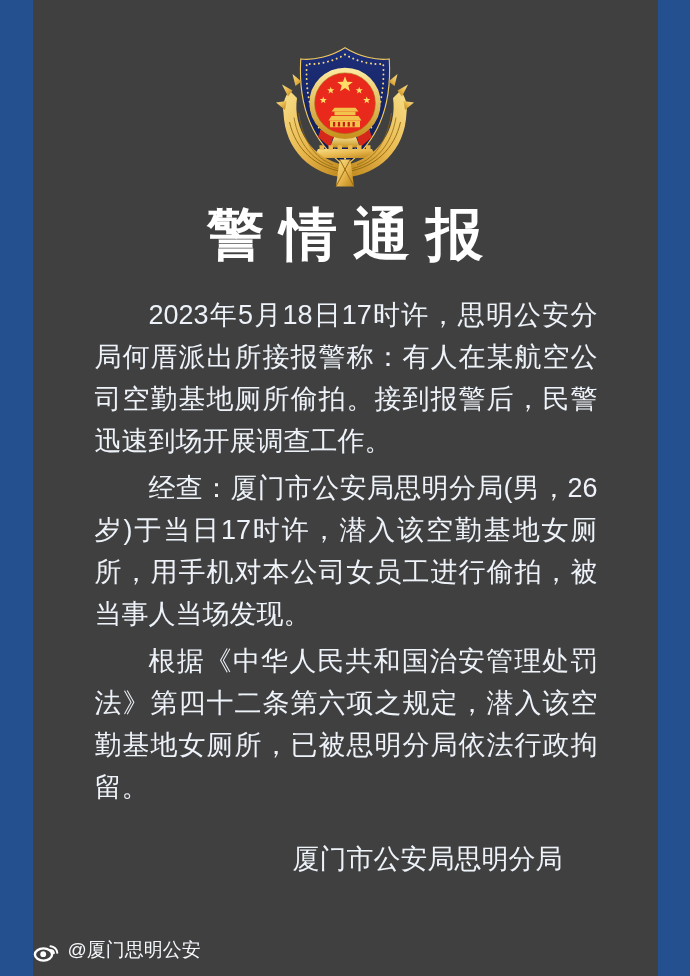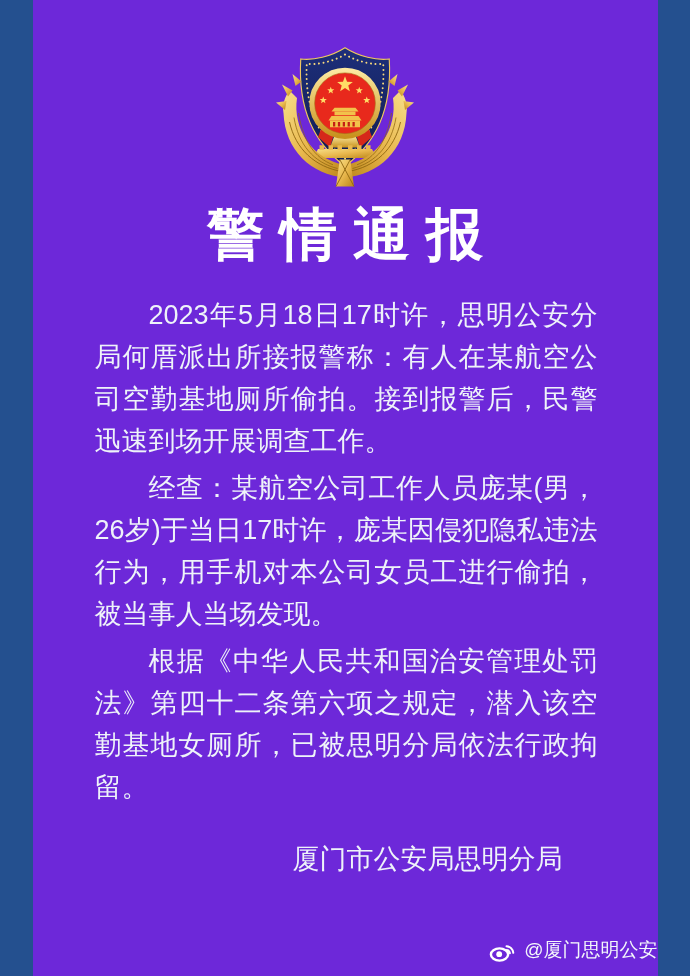--- a/index.html
+++ b/index.html
@@ -1,21 +1,21 @@
 <!DOCTYPE html>
 <html><head>
 <meta charset="utf-8">
 <style>
   html,body{margin:0;padding:0;}
   body{background:#24508f;}
   .page{
     position:relative;
     width:625px;height:976px;
     margin:0 auto;
-    background:#6d28d9;
+    background:#404040;
     overflow:hidden;
     font-family:"Liberation Sans", sans-serif;
     color:#eef3f9;
   }
   .badge{display:block;margin:38px auto 0;}
   .title{
     margin-top:12px;
     text-align:center;
     font-size:57px;
     font-weight:bold;
@@ -36,21 +36,21 @@
     margin:30px 95px 0 auto;
     width:max-content;
     text-align:center;
     font-size:27px;
     line-height:42px;
   }
   .footer{
     position:absolute;
     left:0;right:0;bottom:13px;
     display:flex;
-    justify-content:flex-end;
+    justify-content:flex-start;
     align-items:center;
     gap:8px;
     font-size:19px;
     color:#f4f7fb;
   }
   .weibo-icon{display:block;}
 </style>
 </head>
 <body>
 
@@ -128,21 +128,21 @@
     <use href="#wreathL" transform="translate(200,0) scale(-1,1)"></use>
 
     <polygon points="93,162 107,162 112,198 88,198" fill="url(#goldGrad)"></polygon>
     <path d="M93,162 L112,198 M107,162 L88,198" stroke="#8f6510" stroke-width="1.2"></path>
   </svg>
 
   <div class="title">警情通报</div>
 
   <div class="body-text">
     <p>2023年5月18日17时许，思明公安分局何厝派出所接报警称：有人在某航空公司空勤基地厕所偷拍。接到报警后，民警迅速到场开展调查工作。</p>
-    <p>经查：某航空公司工作人员庞某(男，26岁)于当日17时许，庞某因侵犯隐私违法行为，用手机对本公司女员工进行偷拍，被当事人当场发现。</p>
+    <p>经查：厦门市公安局思明分局(男，26岁)于当日17时许，潜入该空勤基地女厕所，用手机对本公司女员工进行偷拍，被当事人当场发现。</p>
     <p>根据《中华人民共和国治安管理处罚法》第四十二条第六项之规定，潜入该空勤基地女厕所，已被思明分局依法行政拘留。</p>
   </div>
 
   <div class="signature">
     <div>厦门市公安局思明分局</div>
   </div>
 
   <div class="footer">
     <svg class="weibo-icon" width="27" height="23" viewBox="0 0 27 23" aria-hidden="true">
       <ellipse cx="10.5" cy="15.5" rx="8.6" ry="6.1" fill="none" stroke="#ffffff" stroke-width="2.4"></ellipse>

